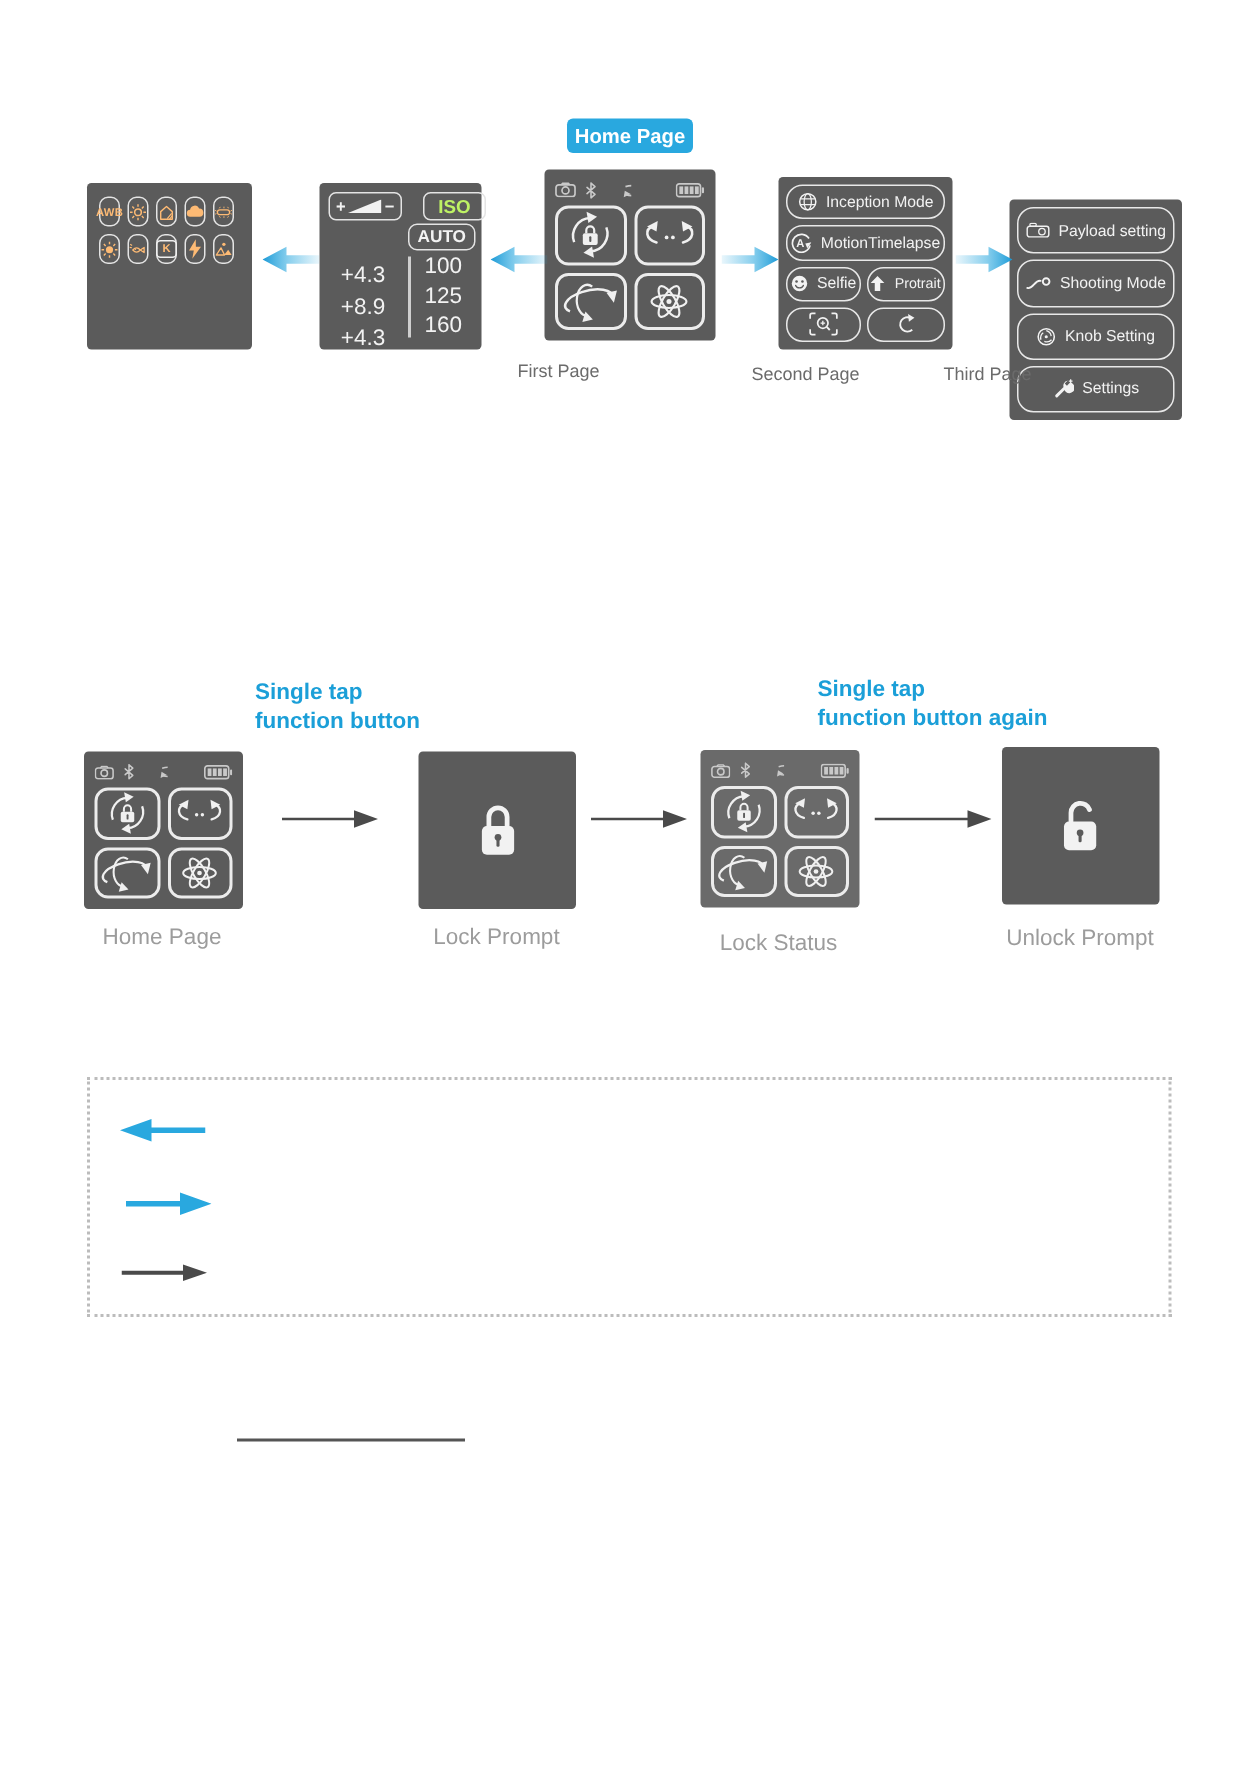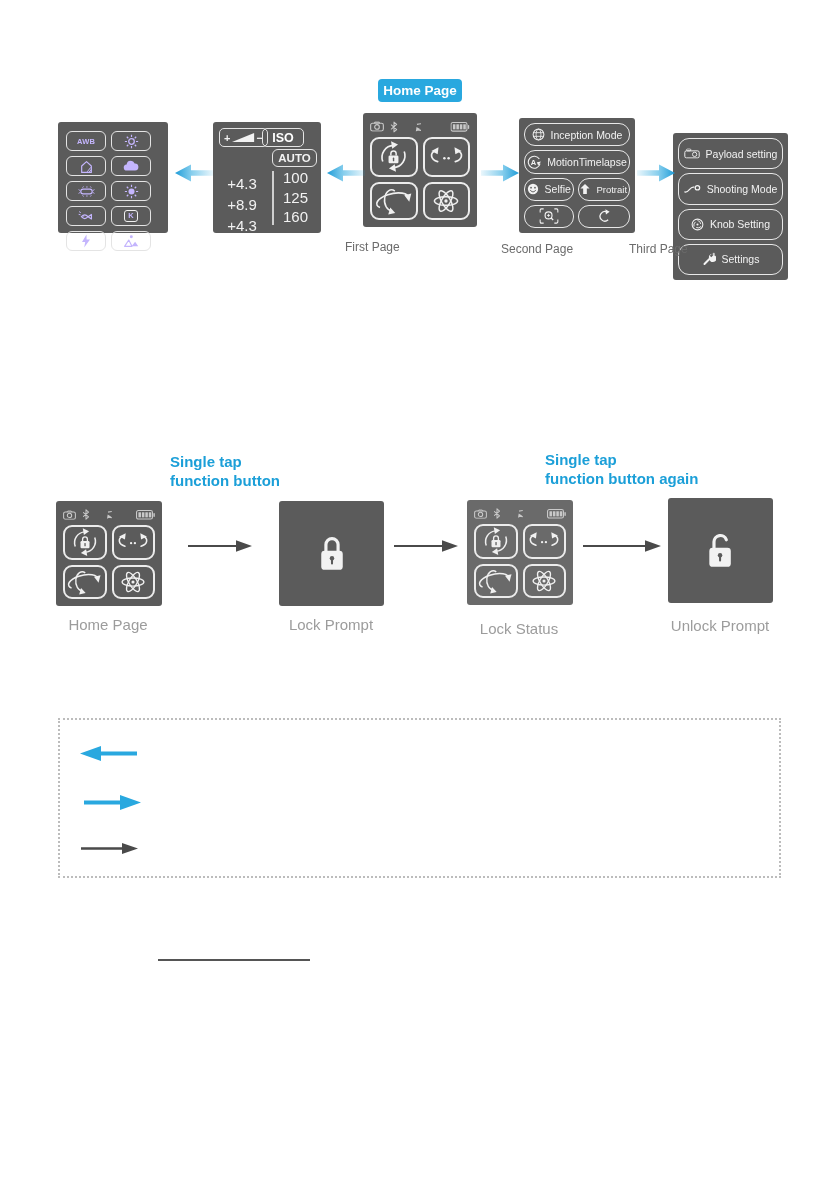--- a/index.html
+++ b/index.html
@@ -9,34 +9,34 @@
   .screen.dim{background:#6A6A6A;}
   
   .badge{position:absolute;left:378px;top:79px;width:84px;height:23px;background:#29A8DF;
          border-radius:4px;color:#fff;font-size:13.5px;font-weight:bold;display:flex;
          align-items:center;justify-content:center;}
   
   .plabel{position:absolute;width:150px;text-align:left;font-size:12px;color:#6B6B6B;}
   .flabel{position:absolute;width:150px;text-align:center;font-size:15px;color:#9C9C9C;}
   
   .wbgrid{display:flex;flex-wrap:wrap;gap:5px;padding:9px 8px;}
-  .wbcell{width:40px;height:20px;border:1.5px solid #E4E4E4;border-radius:6px;box-sizing:border-box;
-          display:flex;align-items:center;justify-content:center;color:#c4b5fd;}
+  .wbcell{width:14px;height:20px;border:1.5px solid #E4E4E4;border-radius:6px;box-sizing:border-box;
+          display:flex;align-items:center;justify-content:center;color:#fdba74;}
   .wbcell .txt{font-size:7.5px;font-weight:bold;letter-spacing:.2px;}
   .kpill{border:1.2px solid #F0F0F0;border-radius:3px;padding:0 3px;font-size:7.5px;font-weight:bold;line-height:10px;}
   
   .ev-col{position:absolute;left:2px;top:27px;width:54px;text-align:center;color:#F2F2F2;margin-top:24px;}
   .ev-col div{height:21px;line-height:21px;font-size:15px;}
   .evbox{position:absolute;left:6px;top:6px;width:49px;height:19px;border:1.5px solid #E4E4E4;
          border-radius:5px;box-sizing:border-box;display:flex;align-items:center;gap:2px;
          padding:0 4px;color:#F2F2F2;font-size:11px;font-weight:bold;}
   .evbox svg{flex:1;height:9px;align-self:center;}
-  .isobox{position:absolute;left:49px;top:6px;width:42px;height:19px;border:1.5px solid #E4E4E4;
+  .isobox{position:absolute;left:69px;top:6px;width:42px;height:19px;border:1.5px solid #E4E4E4;
           border-radius:5px;box-sizing:border-box;display:flex;align-items:center;justify-content:center;
-          color:#ffffff;font-size:12.5px;font-weight:bold;}
+          color:#bef264;font-size:12.5px;font-weight:bold;}
   .autobox{position:absolute;left:59px;top:27px;width:45px;height:18px;border:1.5px solid #E4E4E4;
            border-radius:6px;box-sizing:border-box;display:flex;align-items:center;justify-content:center;
            color:#F2F2F2;font-size:11.5px;font-weight:bold;}
   .iso-col{position:absolute;left:62px;top:46px;width:41px;text-align:center;color:#F2F2F2;}
   .iso-col div{height:19.5px;line-height:19.5px;font-size:15px;}
   .divider{position:absolute;left:59px;top:49px;width:2px;height:54px;background:#CFCFCF;}
   
   .homescreen{padding:7px;display:flex;flex-direction:column;}
   .statusbar{display:flex;align-items:center;gap:6px;height:13px;color:#C9C9C9;}
   .statusbar svg{display:block;}

